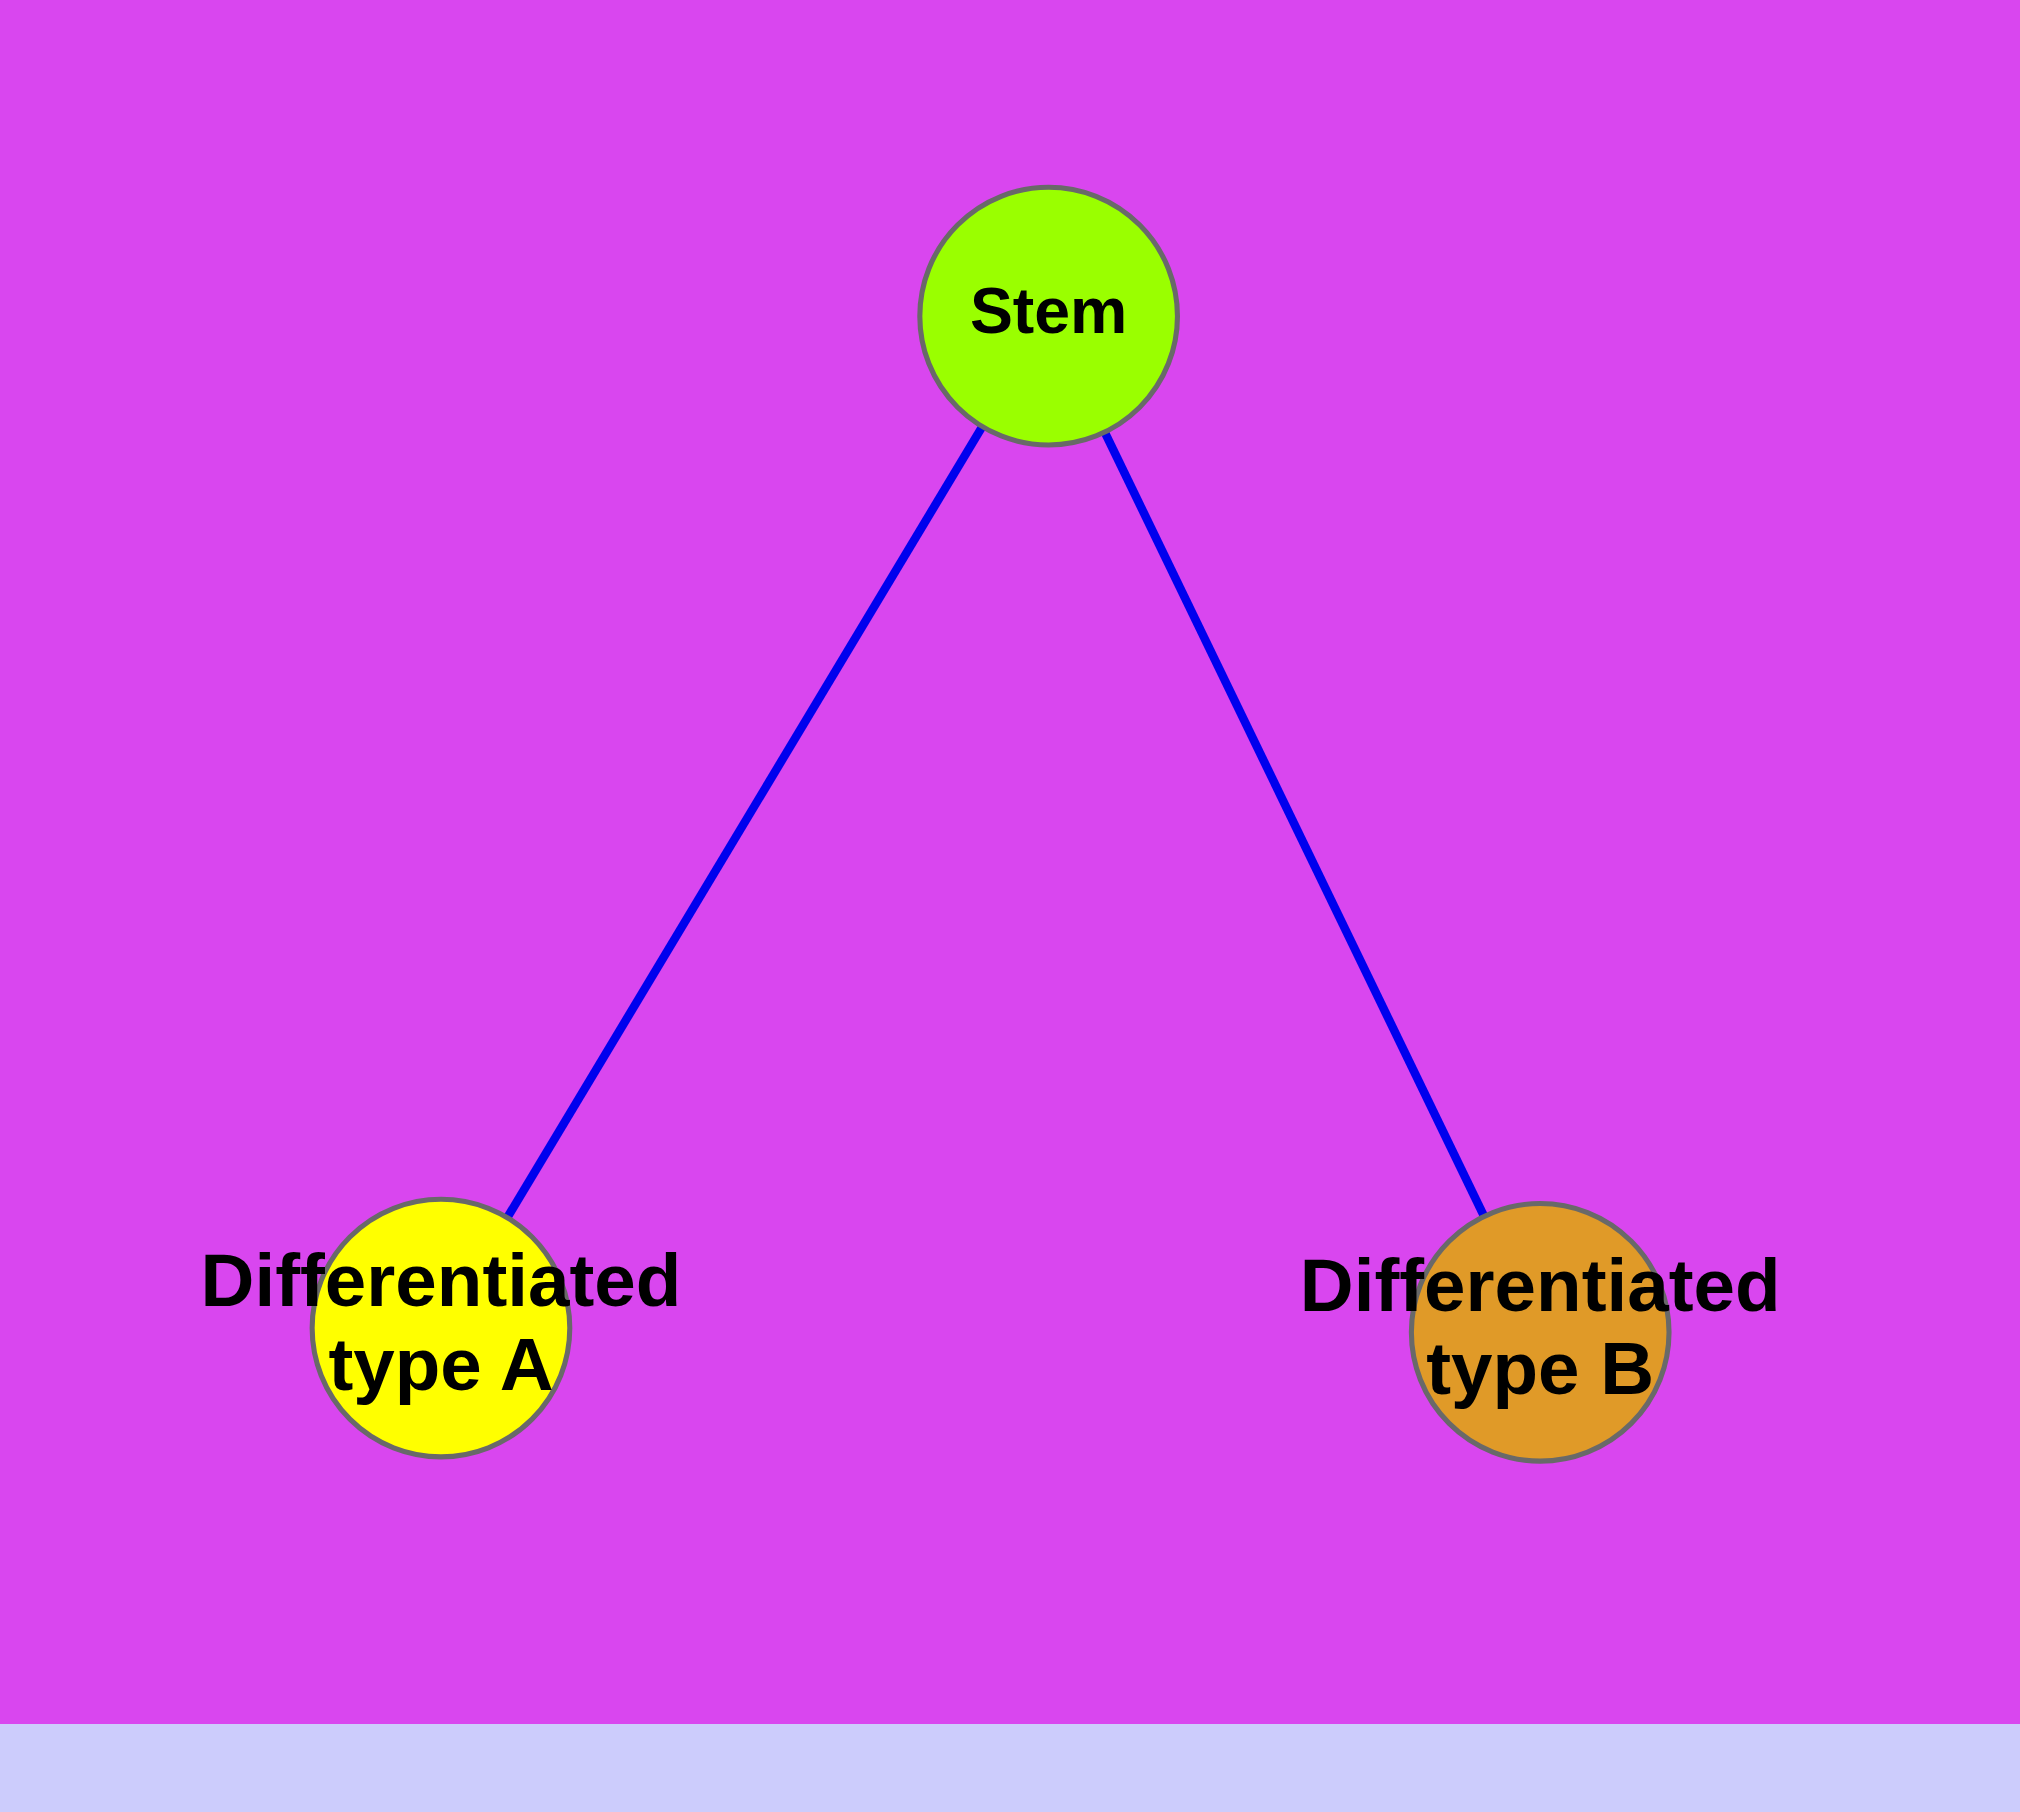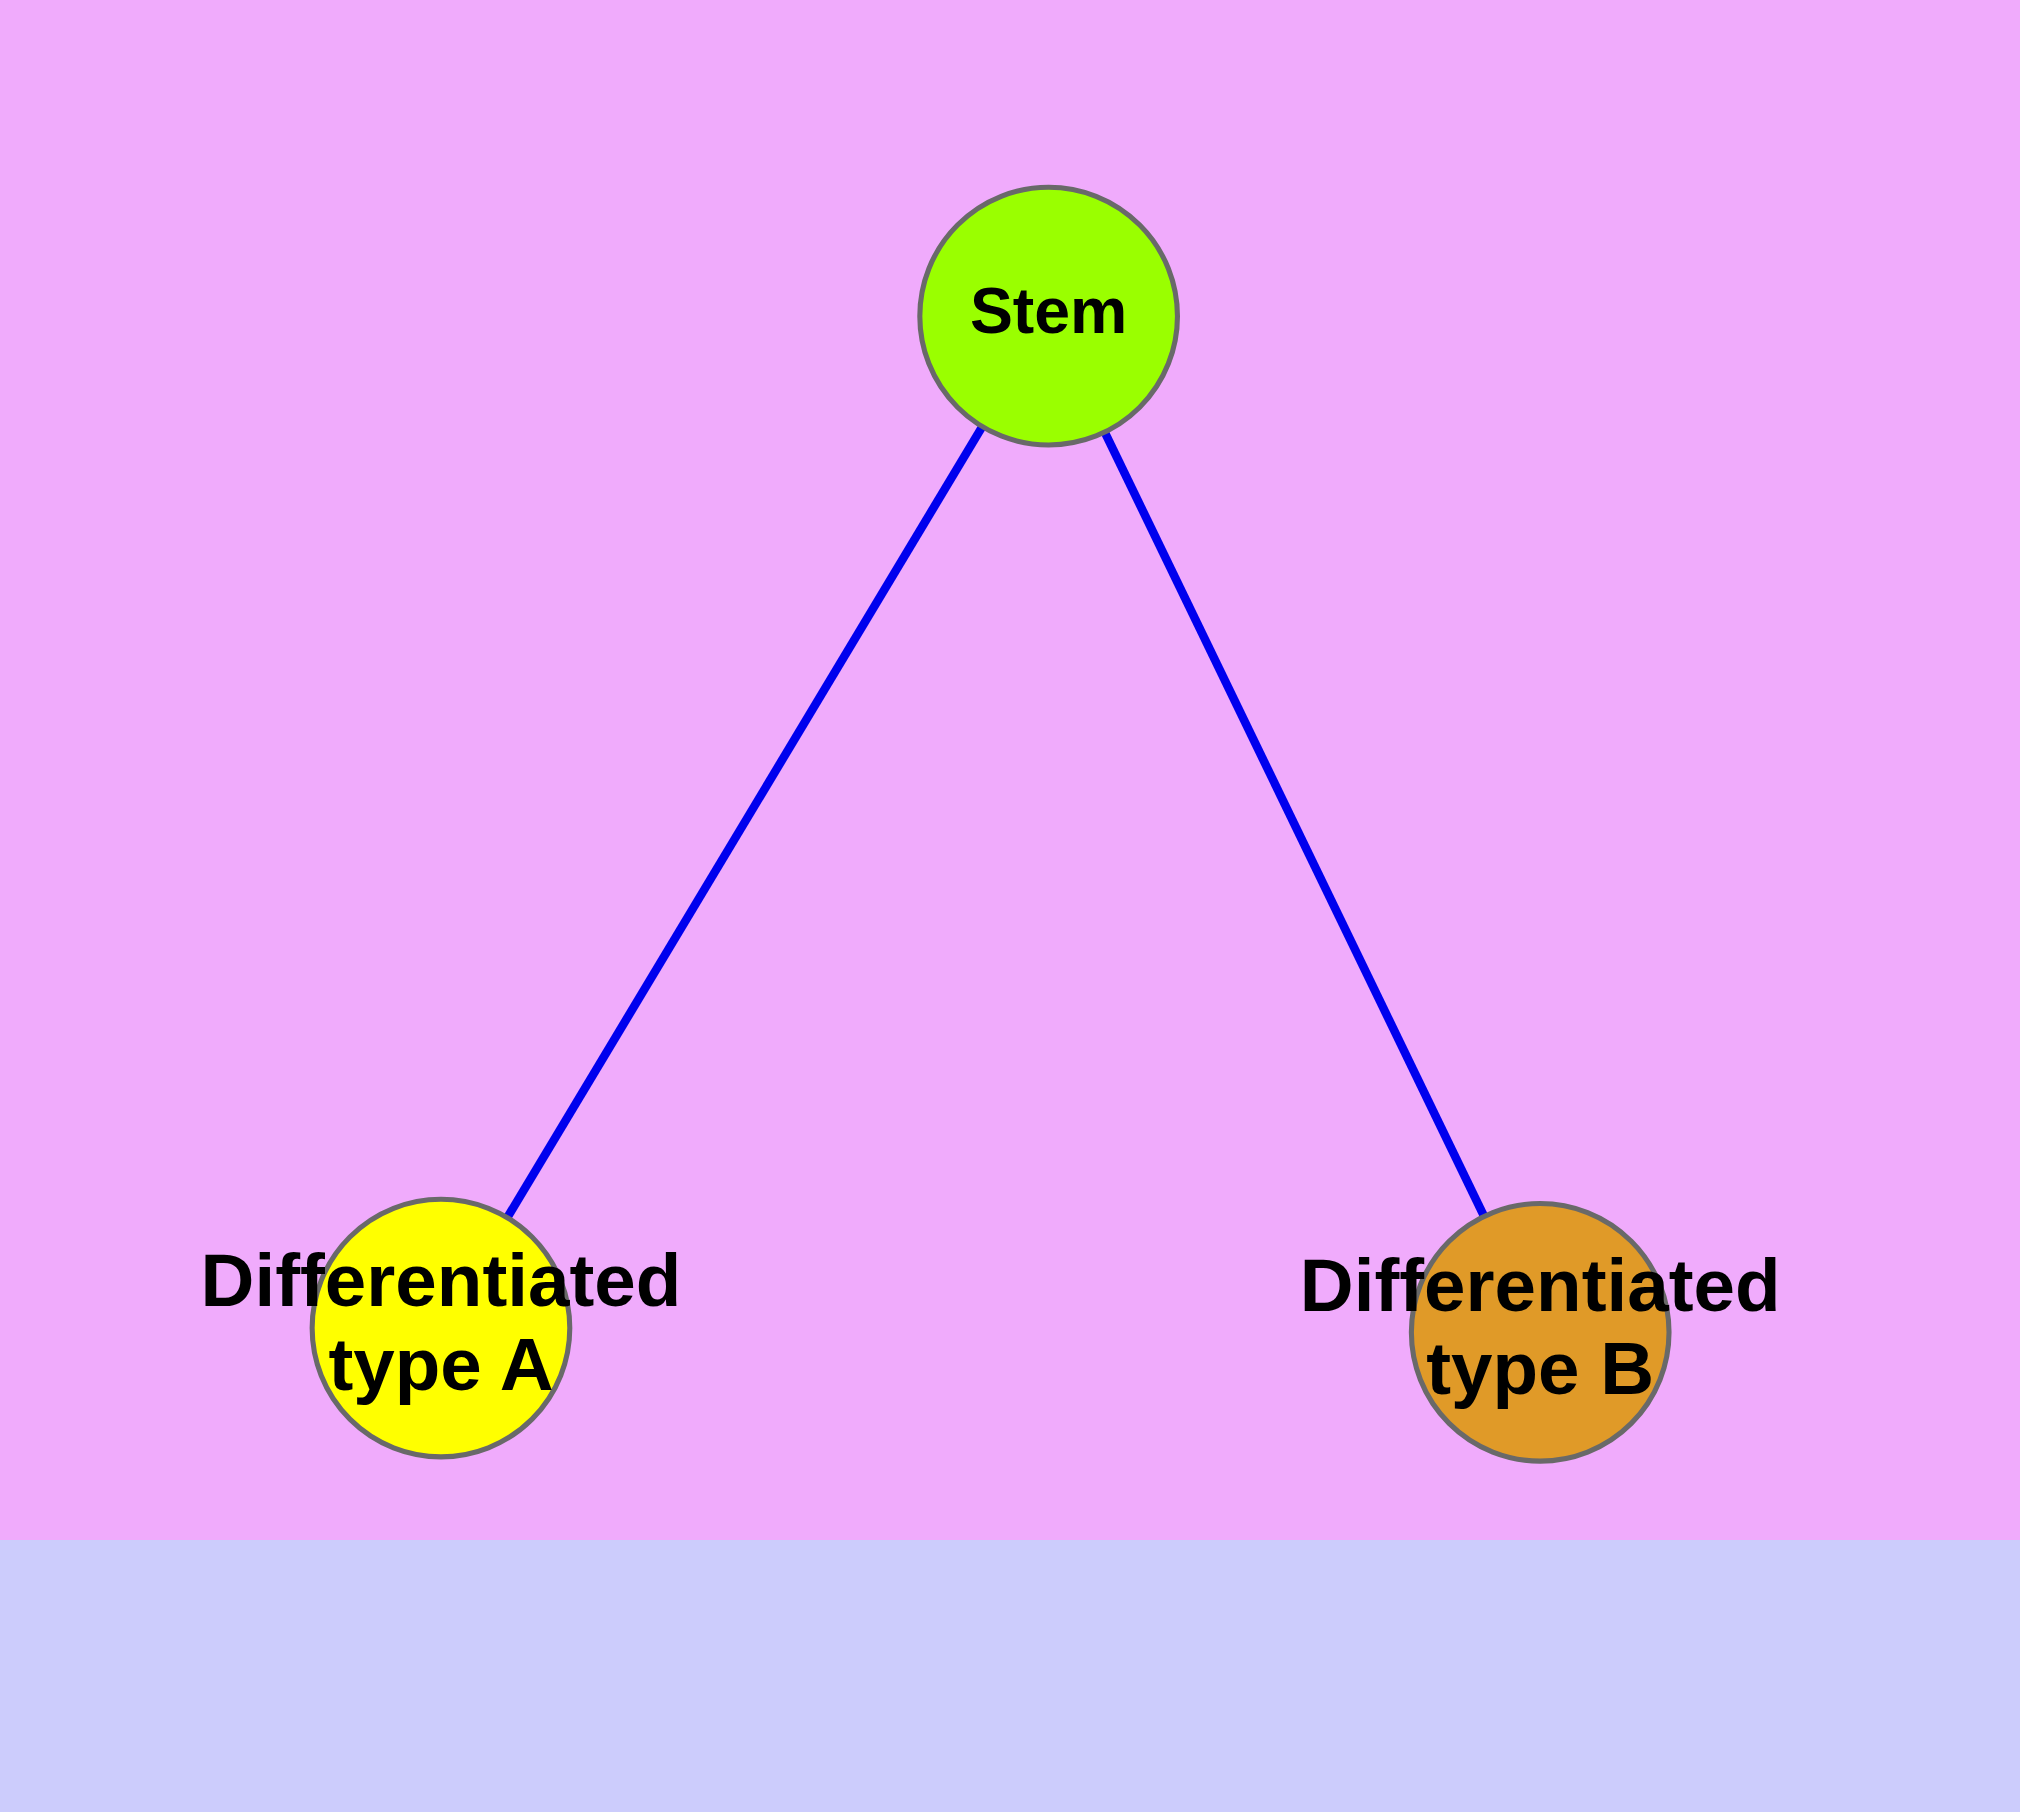--- a/index.html
+++ b/index.html
@@ -45,21 +45,21 @@
   .node-label-root {
     font-size: 76px;
   }
   .node-label-leaf {
     font-size: 88px;
   }
 </style>
 </head>
 <body style="background: rgb(204, 204, 252);">
 
-<div id="canvas" style="background: #f0abfc; width: 2021px; height: 1540px;">
+<div id="canvas" style="background: #d946ef; width: 2021px; height: 1724px;">
   <svg id="graph-svg" viewBox="0 0 2384 2138">
 
     <g>
       <line class="edge-line" id="edge-stem-to-a" x1="1160.8077516249432" y1="499.88081528565954" x2="596.1922483750568" y2="1440.1191847143405" stroke="#0000ee"></line>
       <line class="edge-line" id="edge-stem-to-b" x1="1301.448494797153" y1="506.2305952789423" x2="1752.551505202847" y2="1438.7694047210578" stroke="#0000ee"></line>
     </g>
 
     <g>
 
       <g>

